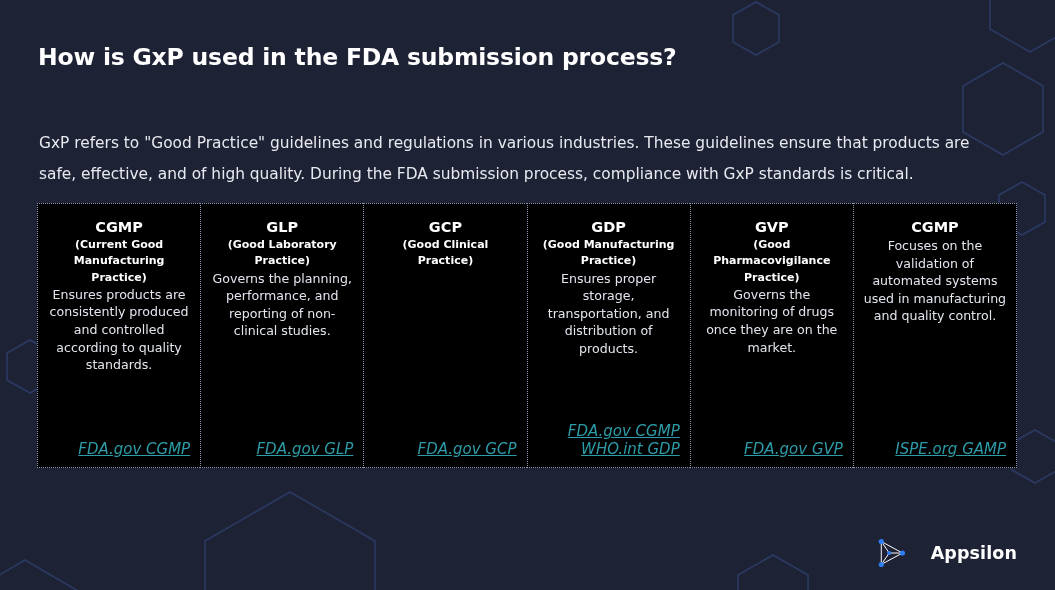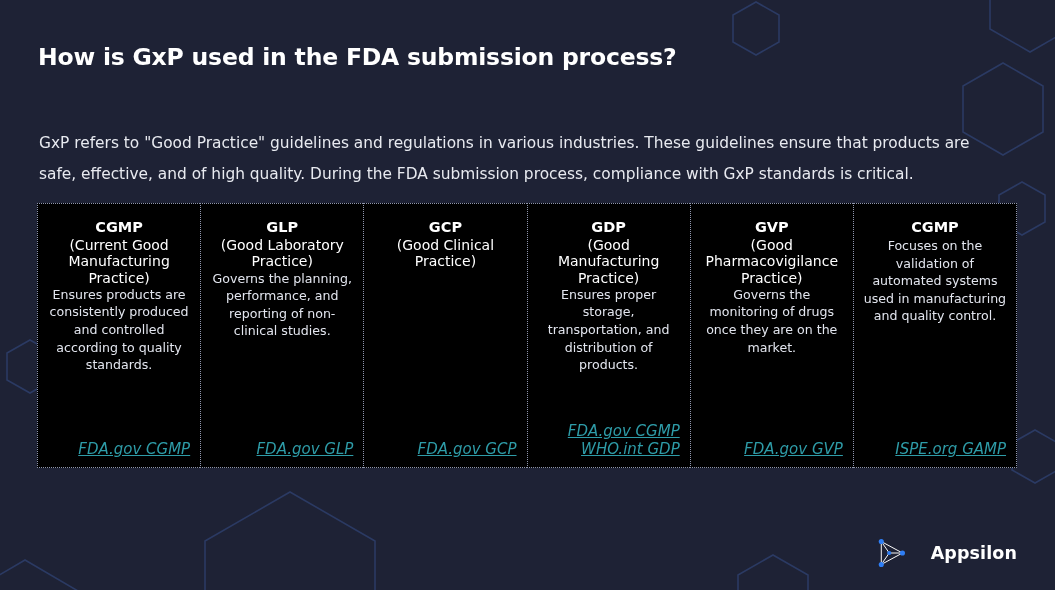--- a/index.html
+++ b/index.html
@@ -84,22 +84,22 @@
     border-right-width: 1px;
   }
   .card-title {
     font-size: 14.5px;
     font-weight: bold;
     color: #ffffff;
     line-height: 15px;
     margin-bottom: 2px;
   }
   .card-subtitle {
-    font-size: 14px;
-    font-weight: normal;
+    font-size: 11px;
+    font-weight: bold;
     color: #ffffff;
     line-height: 16.3px;
   }
   .card-desc {
     font-size: 12.6px;
     line-height: 17.6px;
     color: #e2e5ee;
     font-weight: 400;
   }
   .card-links {

